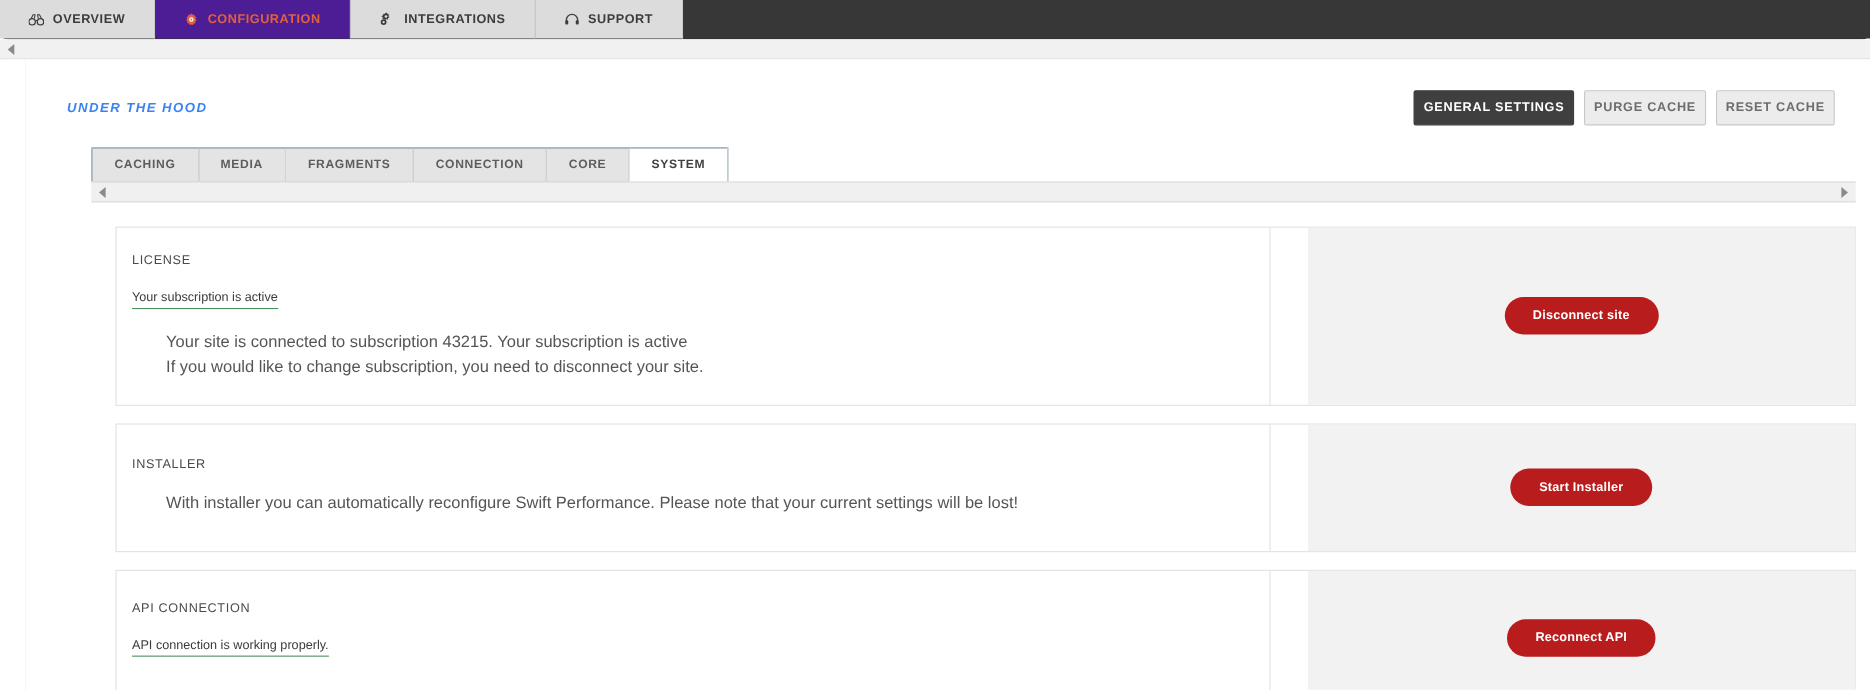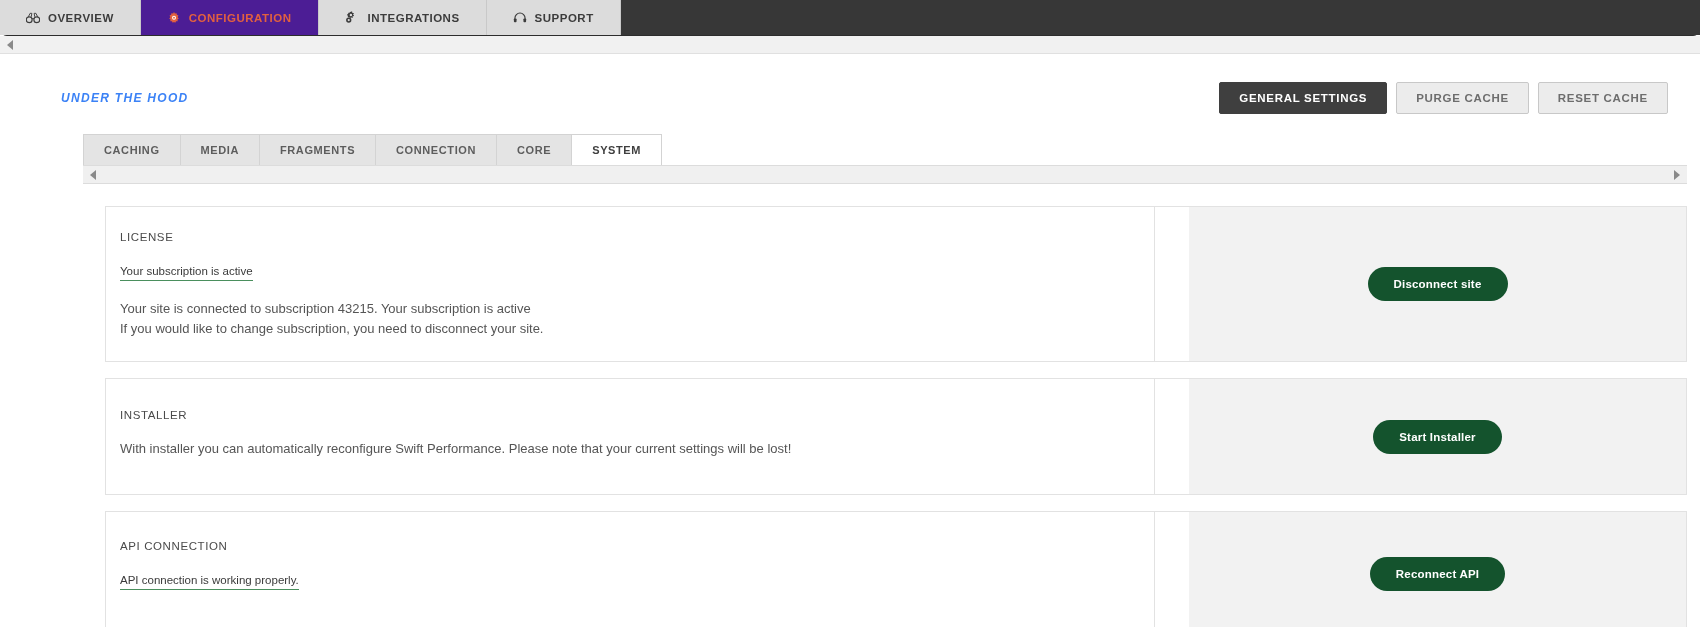--- a/index.html
+++ b/index.html
@@ -85,21 +85,21 @@
     font-size: 12px;
     font-weight: bold;
     letter-spacing: 1.3px;
     font-style: italic;
   }
   .head-actions { display: flex; gap: 9px; }
   .btn-flat {
     font-size: 11.5px;
     font-weight: bold;
     letter-spacing: 0.7px;
-    padding: 9px 19px;
+    padding: 9px 8px;
     border: 1px solid #c8c8c8;
     background: #ececec;
     color: #6d6d6d;
     border-radius: 2px;
     cursor: pointer;
   }
   .btn-flat.dark {
     background: #3f3f3f;
     border-color: #3f3f3f;
     color: #ffffff;
@@ -169,28 +169,29 @@
   .status-link {
     display: inline-block;
     font-size: 11.5px;
     color: #3a3a3a;
     border-bottom: 1px solid #4a8f5d;
     padding-bottom: 3px;
     text-decoration: none;
     cursor: pointer;
   }
   .card-text {
-    font-size: 13px;
+    font-size: 15px;
     color: #555555;
     line-height: 1.55;
     margin-top: 18px;
+    margin-left: 31px;
   }
   .card-text.tight { margin-top: 16px; }
   .btn-pill {
-    background: #14532d;
+    background: #b91c1c;
     color: #ffffff;
     border: none;
     border-radius: 20px;
     font-size: 11.5px;
     font-weight: bold;
     padding: 11px 26px;
     cursor: pointer;
     letter-spacing: 0.2px;
   }
   .card.installer .card-main { padding-top: 30px; }

